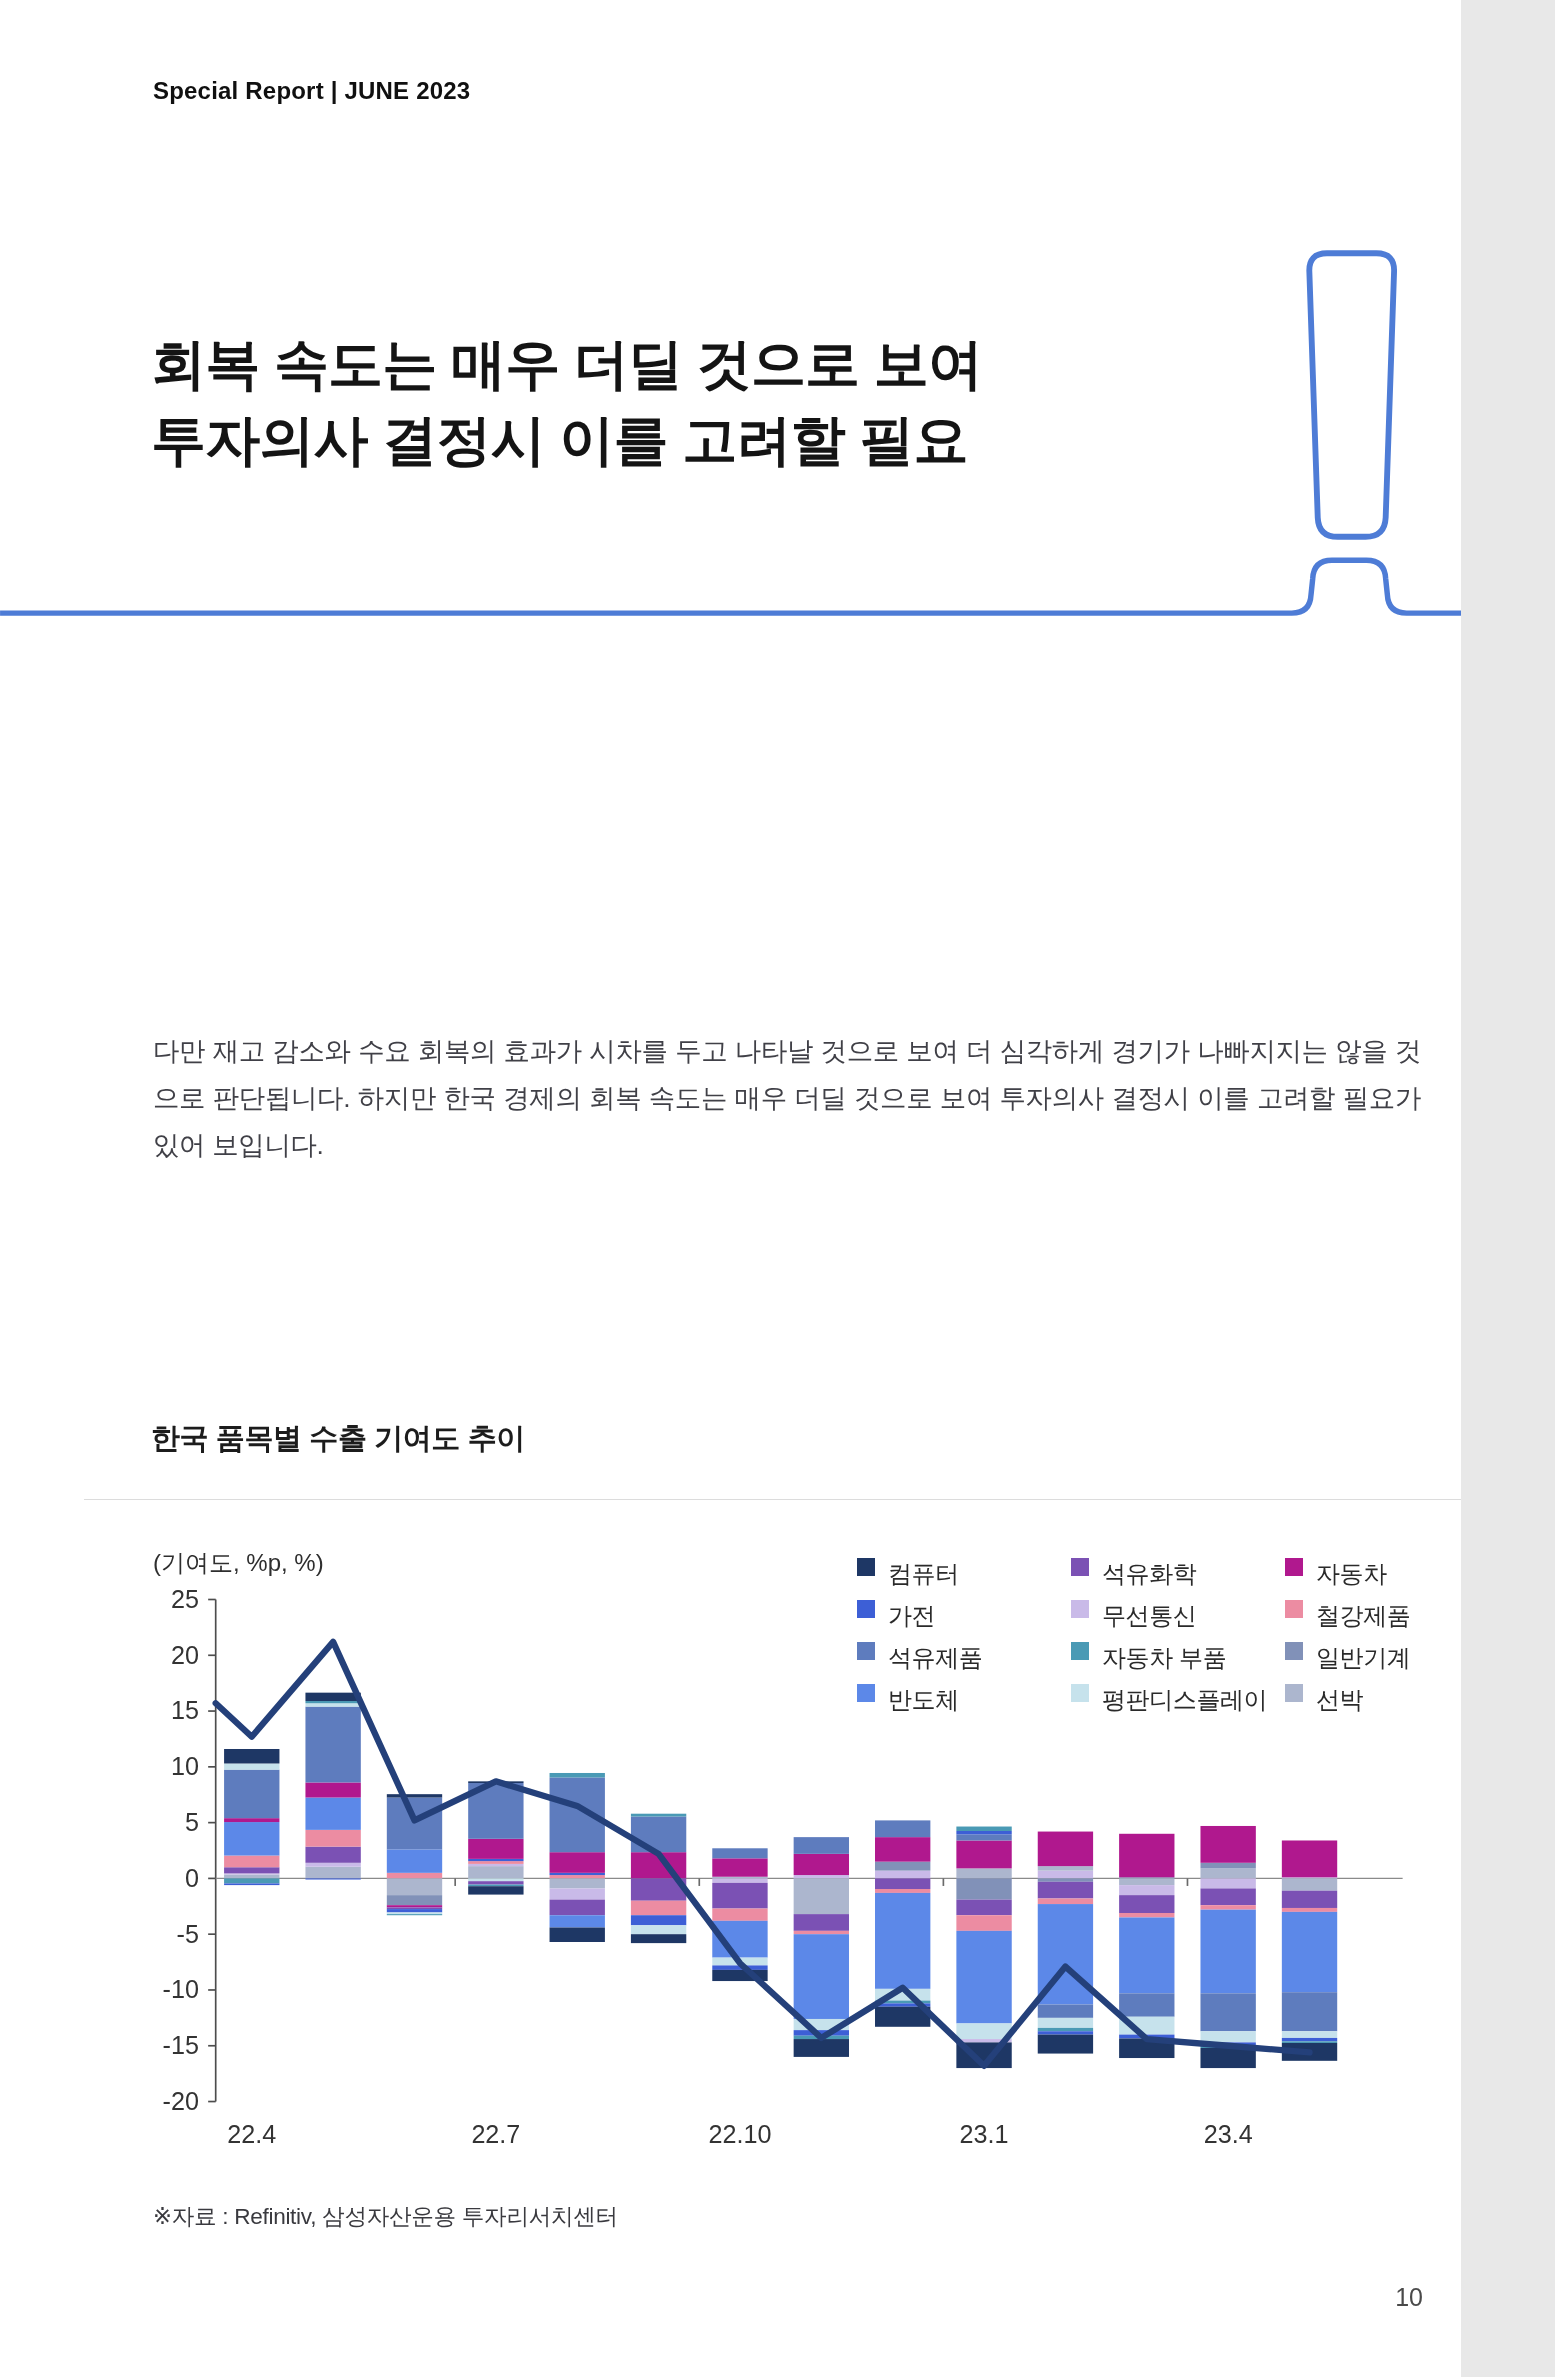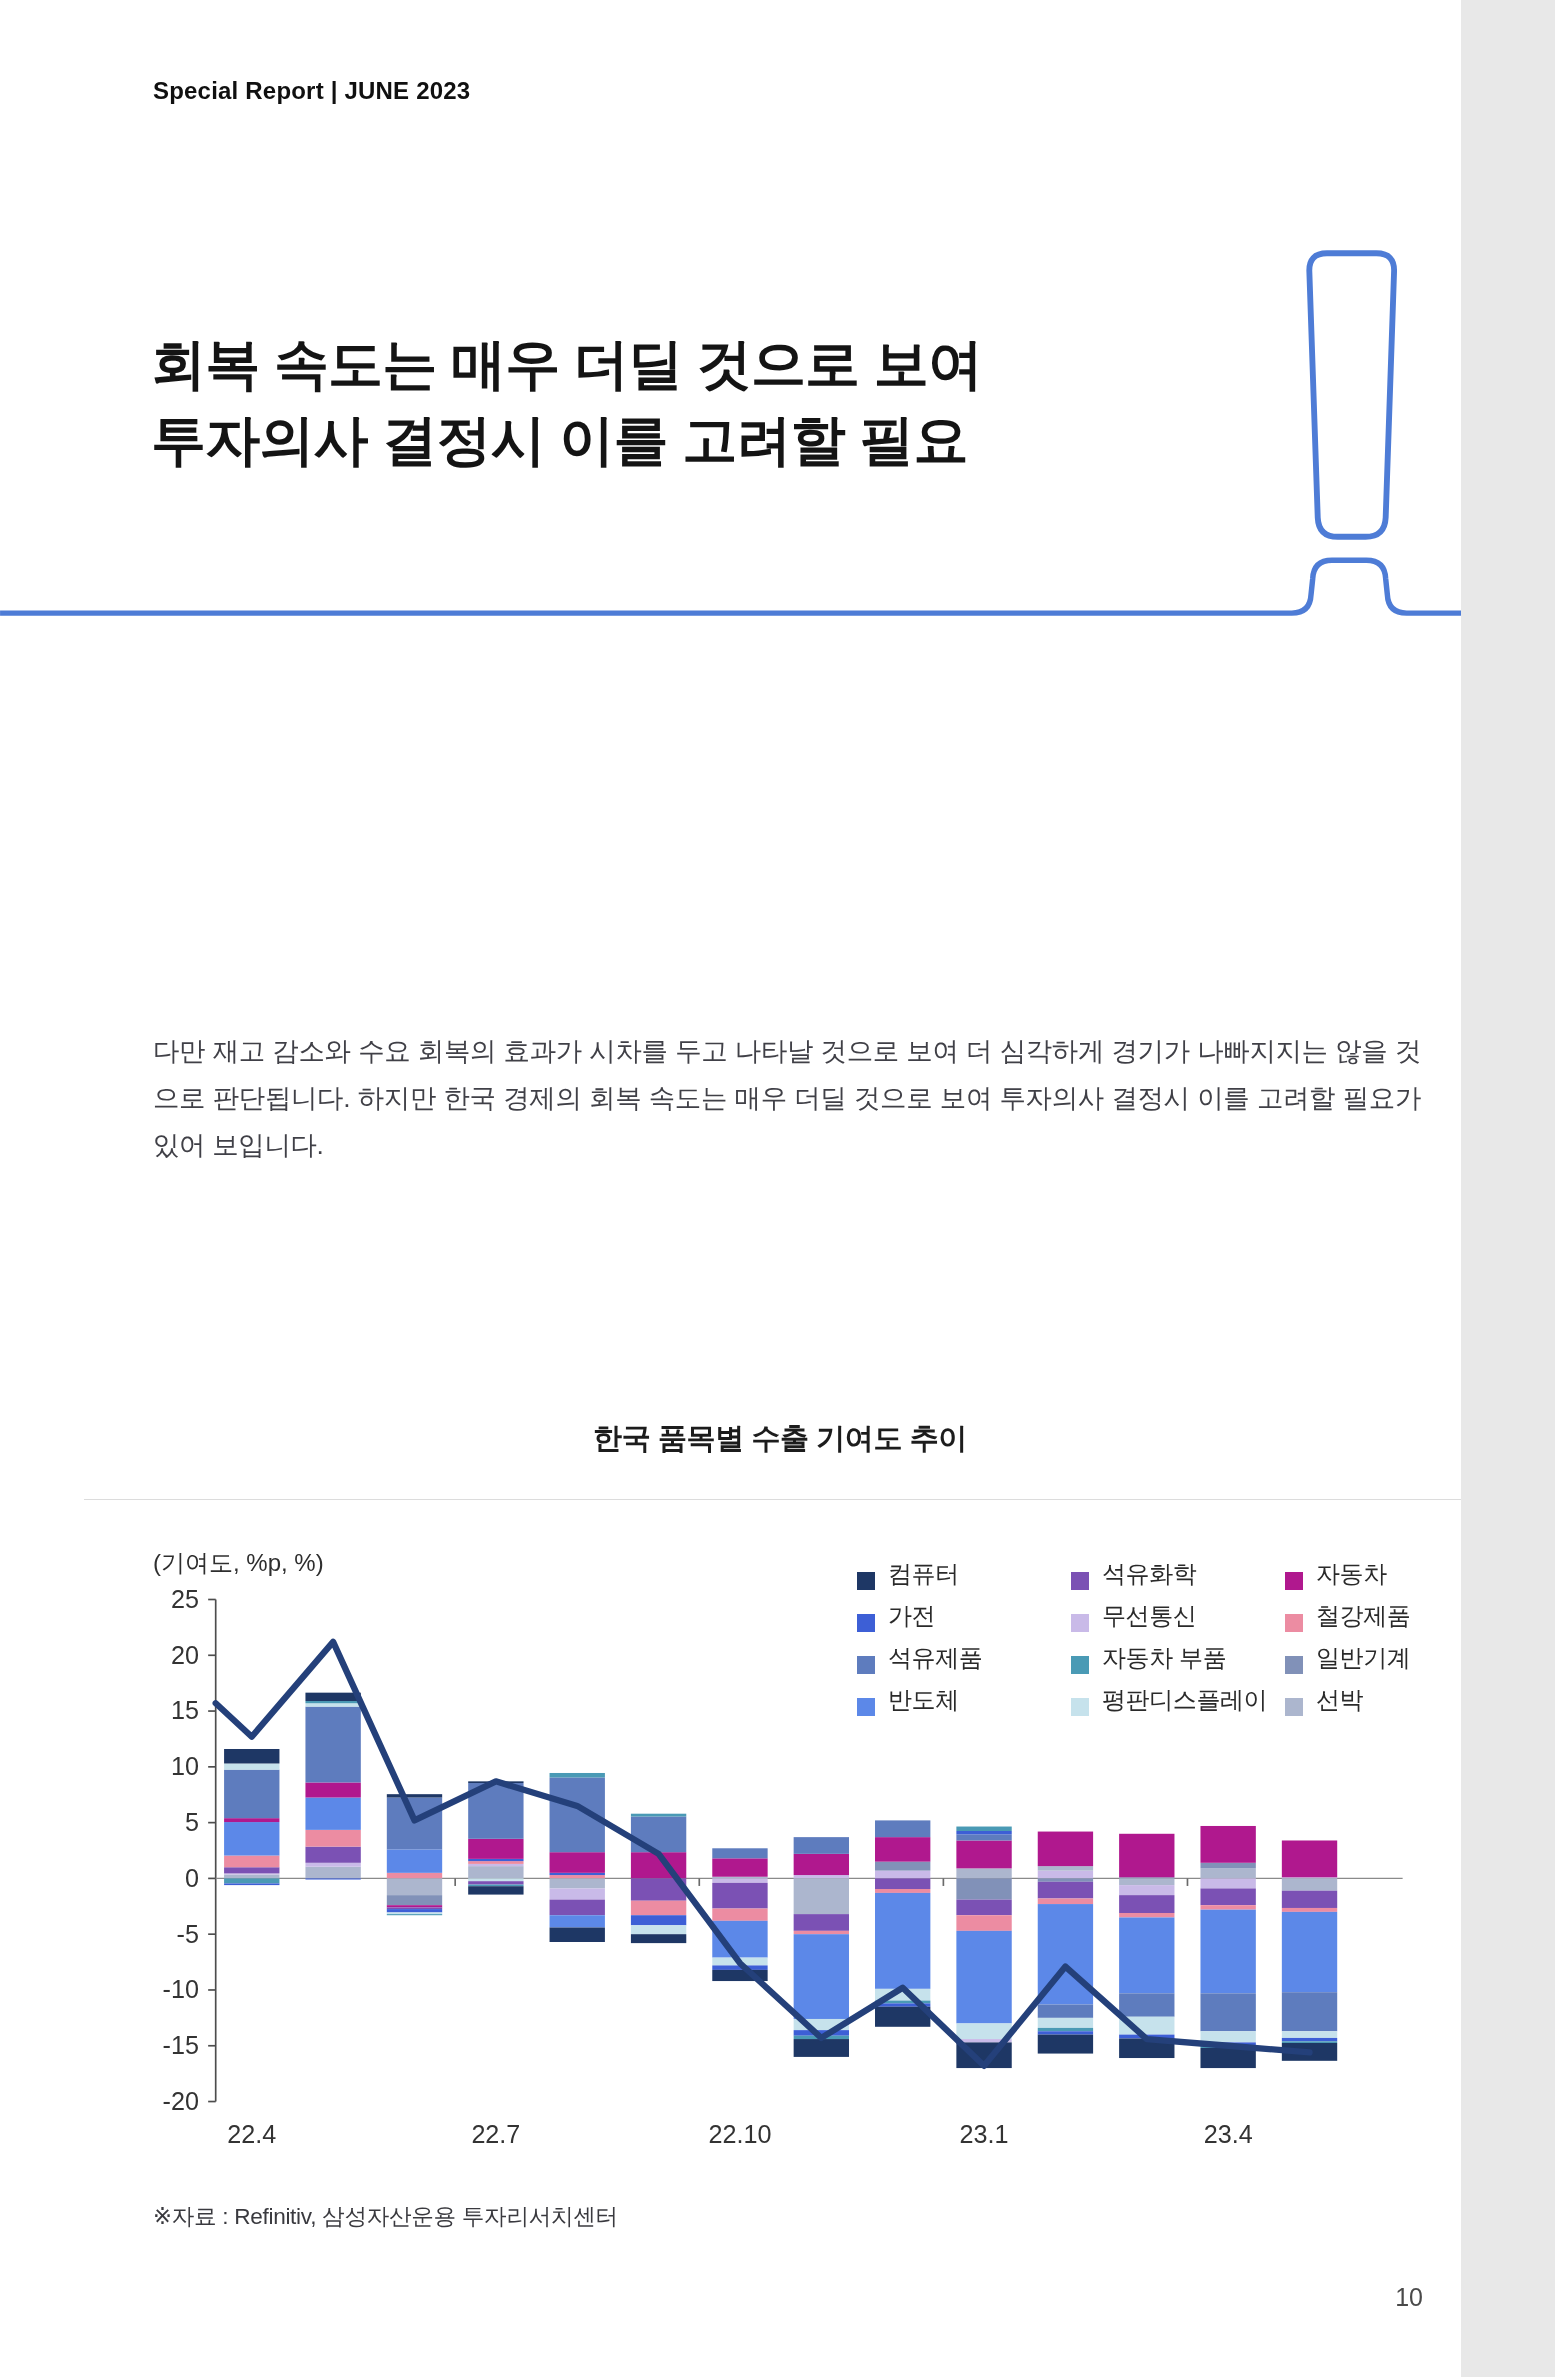--- a/index.html
+++ b/index.html
@@ -8,27 +8,27 @@
   .abs{position:absolute;}
   #report-header{left:153px;top:77px;font-size:24px;font-weight:700;color:#101010;letter-spacing:0.2px;}
   #hero-title{left:151px;top:327px;font-size:55px;font-weight:700;color:#141414;line-height:1.38;
               white-space:pre-line;letter-spacing:-0.8px;}
   #lead{left:153px;top:740px;width:1275px;font-size:28.5px;font-weight:700;color:#1B3EC6;
         line-height:1.67;white-space:pre-line;letter-spacing:-0.4px;}
   .body-par{left:153px;width:1268px;font-size:26.4px;color:#404047;line-height:1.78;
             text-align:justify;letter-spacing:-0.3px;}
   #body-p1{top:879px;}
   #body-p2{top:1028px;}
-  #chart-title{left:151px;top:1419px;width:1258px;text-align:center;font-size:29px;
+  #chart-title{left:151px;top:1419px;width:1258px;font-size:29px;
                font-weight:600;color:#1c1c1c;letter-spacing:-0.4px;}
   #title-rule{left:84px;top:1499px;width:1389px;height:0.8px;background:#dcdcdc;}
   #y-unit-label{left:153px;top:1547px;font-size:24px;color:#2e2e2e;}
   #legend{left:857px;top:1553px;display:grid;grid-auto-flow:column;
           grid-template-rows:repeat(4,42px);grid-template-columns:repeat(3,214px);align-items:center;}
-  .lg-item{display:flex;align-items:flex-end;gap:12.6px;}
+  .lg-item{display:flex;align-items:flex-start;gap:12.6px;}
   .lg-sw{width:18.4px;height:18.4px;flex:0 0 18.4px;}
   .lg-tx{font-size:24px;color:#2a2a2a;letter-spacing:-0.4px;white-space:nowrap;}
   #chart-svg{left:84px;top:1510px;}
   .ytick{font-size:30px;fill:#333333;}
   .xtick{font-size:30px;fill:#333333;}
   #source-note{left:153px;top:2201px;font-size:22.6px;color:#3a3a3f;letter-spacing:-0.3px;}
   #page-number{right:38px;top:2283px;font-size:25px;color:#4a4a4a;}
 </style>
 </head>
 <body>

